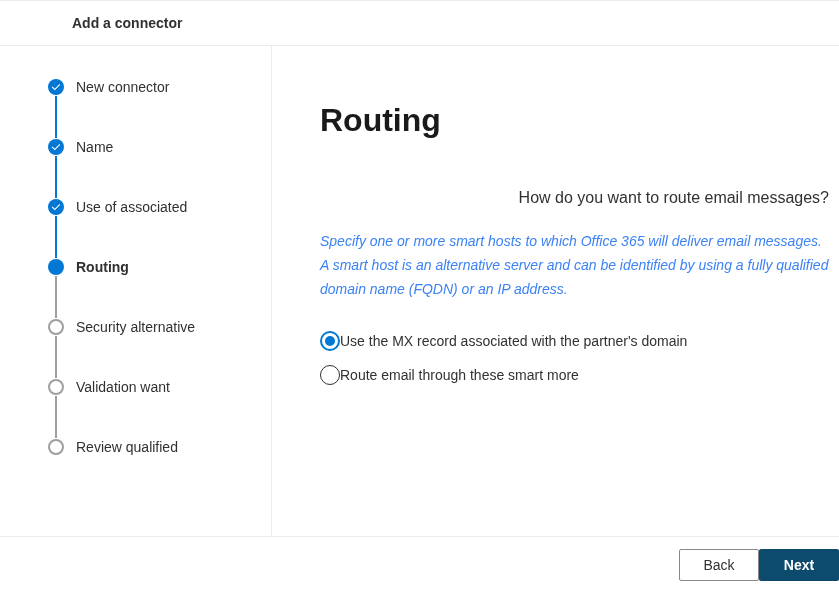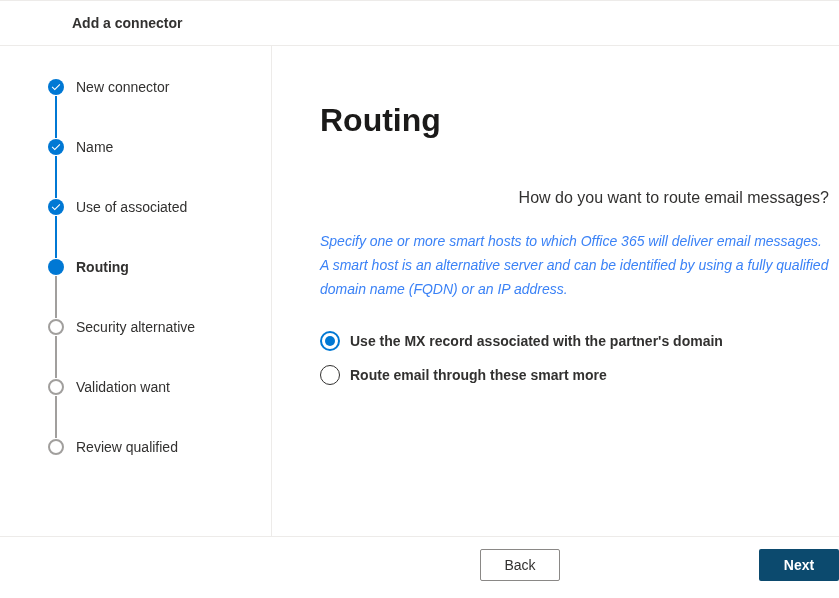--- a/index.html
+++ b/index.html
@@ -109,30 +109,28 @@
       border: 2px solid #0078d4;
     }
     .radio-circle.selected::after {
       content: "";
       width: 10px;
       height: 10px;
       border-radius: 50%;
       background: #0078d4;
     }
     .radio-label {
-      margin-left: 10px;
-      font-size: 14px;
-      color: #323130;
-      font-weight: bold;
+      font-size: 14px;
+      color: #323130;
     }
     .footer {
       border-top: 1px solid #edebe9;
       padding: 12px 0;
       display: flex;
-      justify-content: space-between;
+      justify-content: flex-end;
       padding-left: 480px;
       gap: 0;
     }
     .btn {
       height: 32px;
       min-width: 80px;
       padding: 0 16px;
       font-size: 14px;
       font-family: inherit;
       border-radius: 2px;

